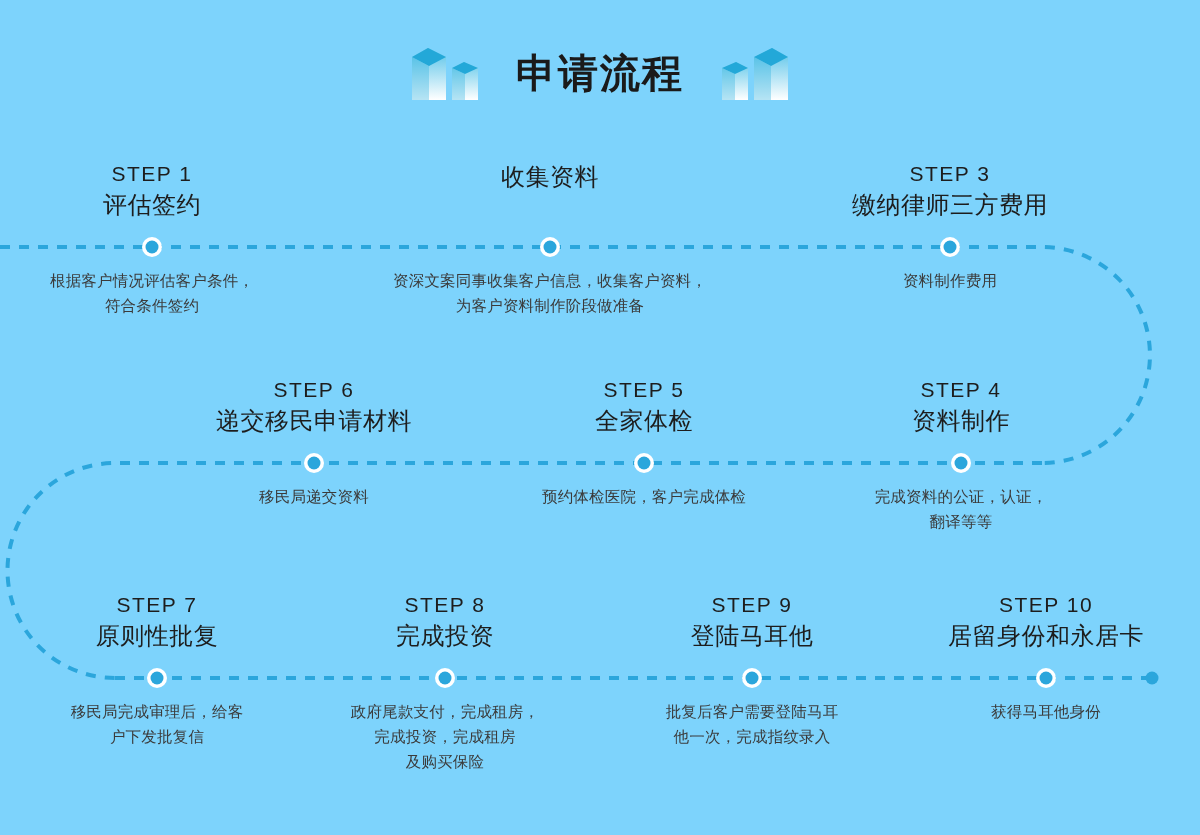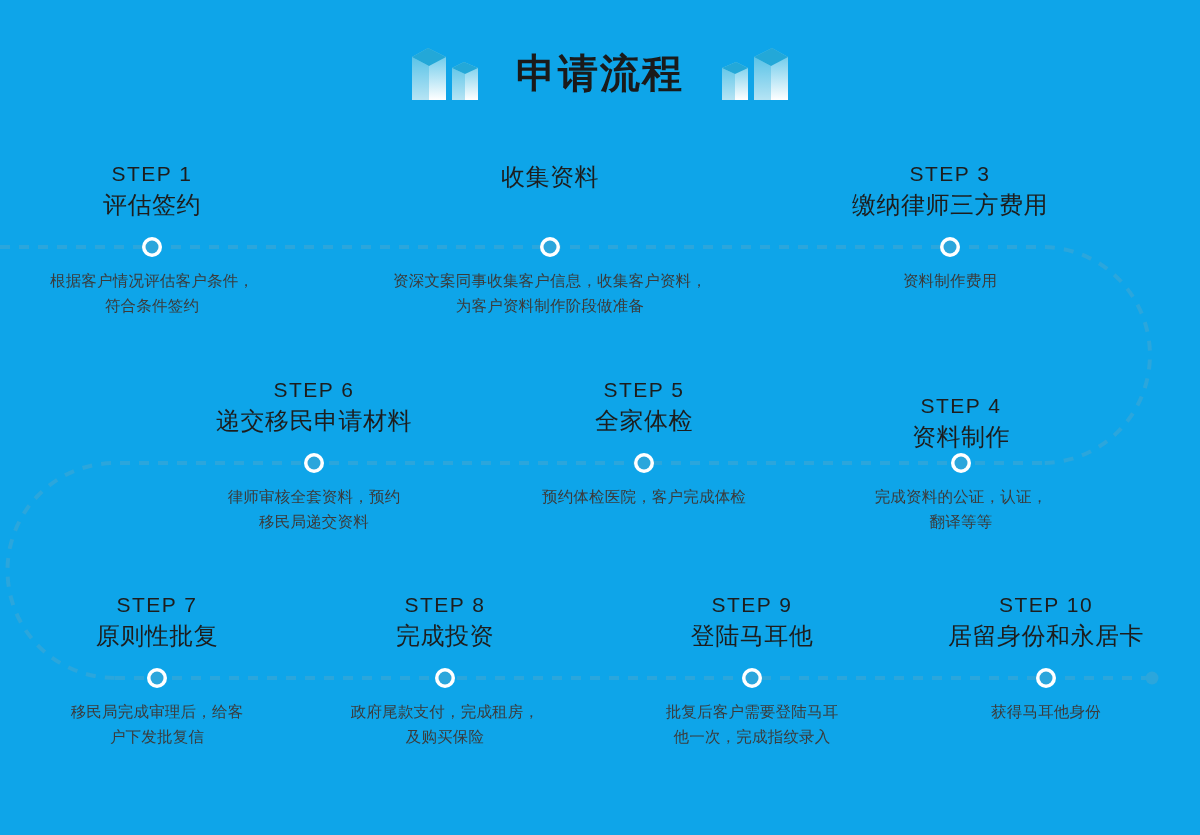--- a/index.html
+++ b/index.html
@@ -9,21 +9,21 @@
   }
   body {
     font-family: "Liberation Sans", "DejaVu Sans", sans-serif;
     -webkit-font-smoothing: antialiased;
   }
   #page {
     position: relative;
     width: 1200px;
     height: 835px;
     overflow: hidden;
-    background: #0ea5e9;
+    background: #7dd3fc;
   }
 
   
   #title-bar {
     position: absolute;
     left: 0;
     top: 38px;
     width: 1200px;
     height: 70px;
     display: flex;
@@ -210,21 +210,21 @@
     <div class="step-head" style="top:0;">
       <div class="step-num">STEP 3</div>
       <div class="step-title">缴纳律师三方费用</div>
     </div>
     <div class="step-desc" style="top:108px;">
       <div>资料制作费用</div>
     </div>
   </div>
 
   <div class="step" style="left:811px; top:376px; width:300px;">
-    <div class="step-head" style="top:16px;">
+    <div class="step-head" style="top:0;">
       <div class="step-num">STEP 4</div>
       <div class="step-title">资料制作</div>
     </div>
     <div class="step-desc" style="top:108px;">
       <div>完成资料的公证，认证，</div>
       <div>翻译等等</div>
     </div>
   </div>
 
   <div class="step" style="left:494px; top:376px; width:300px;">
@@ -236,21 +236,20 @@
       <div>预约体检医院，客户完成体检</div>
     </div>
   </div>
 
   <div class="step" style="left:164px; top:376px; width:300px;">
     <div class="step-head" style="top:0;">
       <div class="step-num">STEP 6</div>
       <div class="step-title">递交移民申请材料</div>
     </div>
     <div class="step-desc" style="top:108px;">
-      <div>律师审核全套资料，预约</div>
       <div>移民局递交资料</div>
     </div>
   </div>
 
   <div class="step" style="left:7px; top:591px; width:300px;">
     <div class="step-head" style="top:0;">
       <div class="step-num">STEP 7</div>
       <div class="step-title">原则性批复</div>
     </div>
     <div class="step-desc" style="top:108px;font-family:Liberation Serif, serif;">
@@ -259,20 +258,21 @@
     </div>
   </div>
 
   <div class="step" style="left:295px; top:591px; width:300px;">
     <div class="step-head" style="top:0;">
       <div class="step-num">STEP 8</div>
       <div class="step-title">完成投资</div>
     </div>
     <div class="step-desc" style="top:108px;">
       <div>政府尾款支付，完成租房，</div>
+      <div>完成投资，完成租房</div>
       <div>及购买保险</div>
     </div>
   </div>
 
   <div class="step" style="left:602px; top:591px; width:300px;">
     <div class="step-head" style="top:0;">
       <div class="step-num">STEP 9</div>
       <div class="step-title">登陆马耳他</div>
     </div>
     <div class="step-desc" style="top:108px;">

